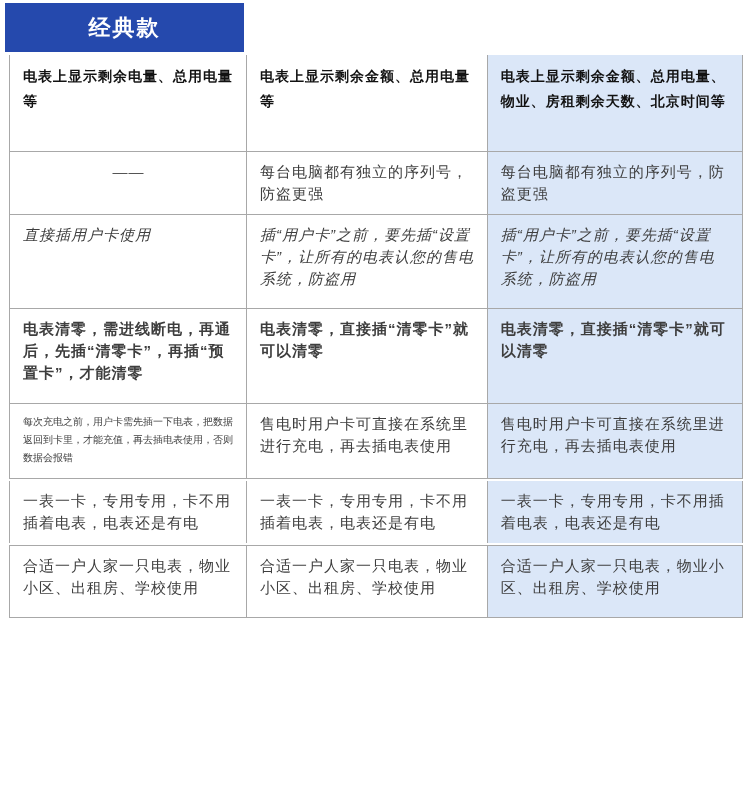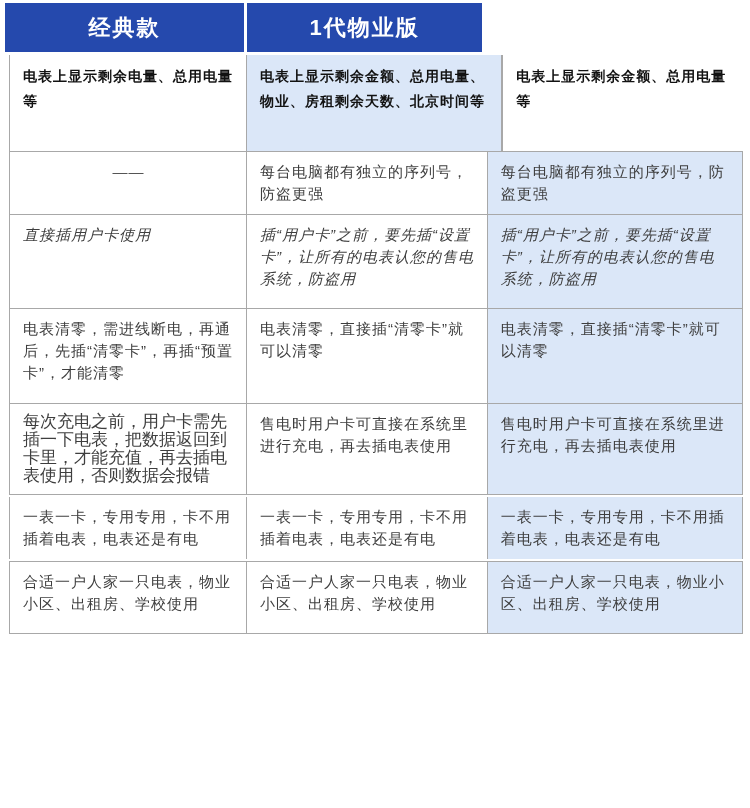--- a/index.html
+++ b/index.html
@@ -60,55 +60,54 @@
   .cell.c2{flex:0 0 32.8%;}
   .cell.c3{flex:1 1 auto;border-right:1px solid var(--border-gray);background:var(--highlight-blue);}
 
   .row.bold .cell{
     font-weight:bold;
     font-size:14px;
     line-height:25px;
     color:var(--text-bold);
   }
   .cell.small{
-    font-size:17px;
+    font-size:10px;
     line-height:18px;
     letter-spacing:0;
   }
   .cell.dash{
     text-align:center;
     color:var(--dash-gray);
   }
 
   
   .r0{min-height:97px;}
   .r1{min-height:63px;}
   .r2{min-height:94px;font-style:italic;}
-  .r3{min-height:95px;}
+  .r3{min-height:95px;font-weight:bold;}
   .r4{min-height:165px;}
   .r5{min-height:75px;}
   .r6{min-height:67px;align-items:center;}
   .r7{min-height:72px;}
 </style>
 </head>
 <body>
 
 <div class="page">
 
   <div class="thead">
     <div class="th c1">经典款</div>
-    <div class="th c2">1代物业版</div>
   </div>
 
   <div class="tbody">
 
     <div class="row r0 bold">
       <div class="cell c1">电表上显示剩余电量、总用电量等</div>
+      <div class="cell c2">电表上显示剩余金额、总用电量等</div>
       <div class="cell c3">电表上显示剩余金额、总用电量、物业、房租剩余天数、北京时间等</div>
-      <div class="cell c2">电表上显示剩余金额、总用电量等</div>
     </div>
 
     <div class="row r1">
       <div class="cell c1 dash">——</div>
       <div class="cell c2">每台电脑都有独立的序列号，防盗更强</div>
       <div class="cell c3">每台电脑都有独立的序列号，防盗更强</div>
     </div>
 
     <div class="row r2">
       <div class="cell c1">直接插用户卡使用</div>

